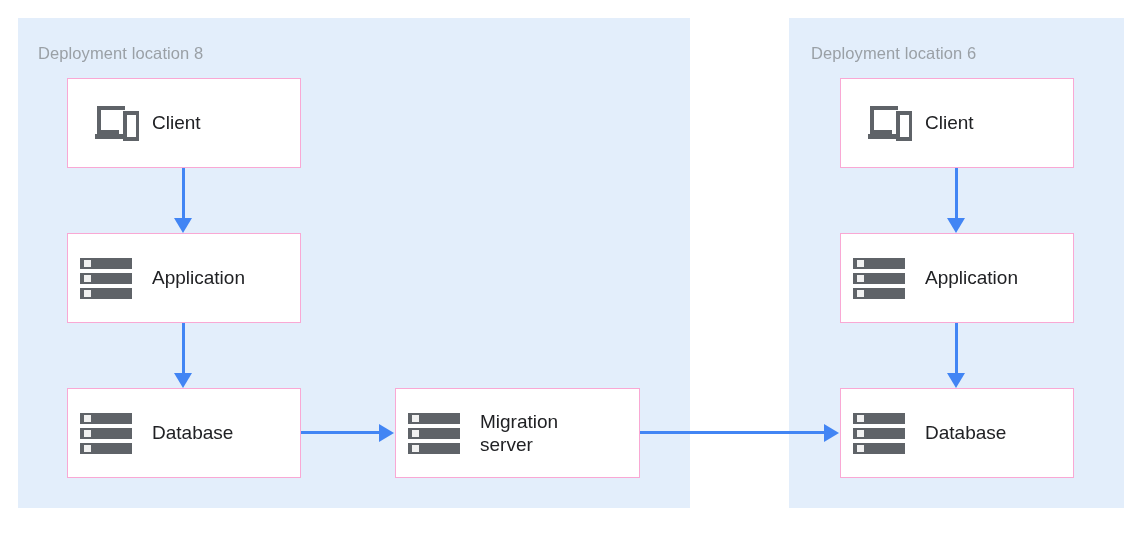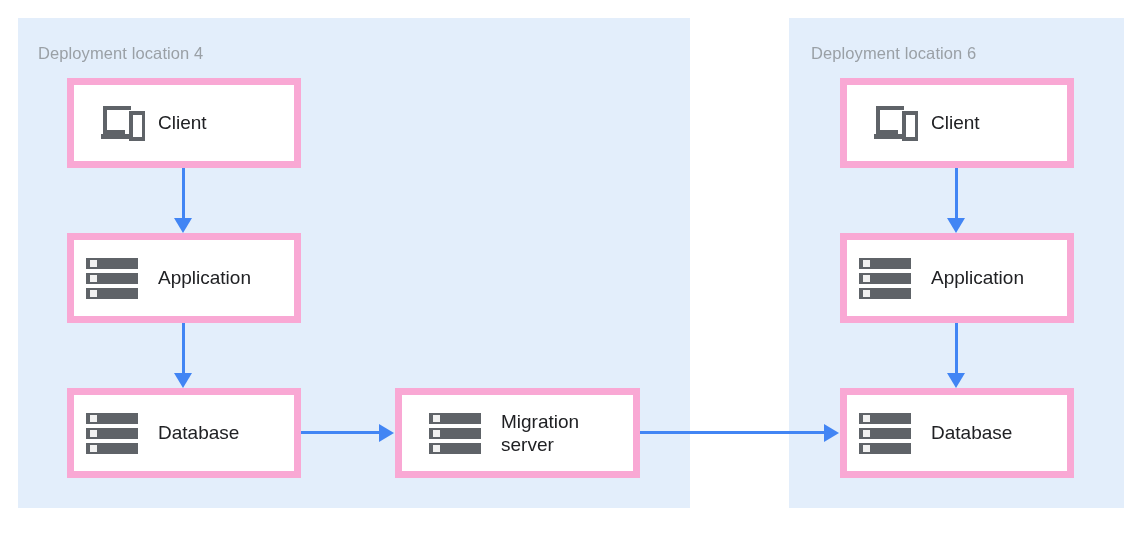--- a/index.html
+++ b/index.html
@@ -24,21 +24,21 @@
   .zone-label {
     position: absolute;
     font-size: 16.5px;
     color: #9aa0a6;
     white-space: nowrap;
     letter-spacing: 0.1px;
   }
   .node {
     position: absolute;
     background: #ffffff;
-    border: 7px solid #f9a8d4;
+    border: 1px solid #f9a8d4;
     box-sizing: border-box;
     display: flex;
     align-items: center;
     box-shadow: 0 0 0 0 rgba(0,0,0,0);
   }
   .node-icon {
     flex: 0 0 auto;
     display: flex;
     align-items: center;
     justify-content: center;
@@ -95,21 +95,21 @@
   }
 </style>
 </head>
 <body>
 
 <div id="canvas">
 
   <div class="zone" style="left:18px; top:18px; width:672px; height:490px;"></div>
   <div class="zone" style="left:789px; top:18px; width:335px; height:490px;"></div>
 
-  <div class="zone-label" style="left:38px; top:44px;">Deployment location 4</div>
+  <div class="zone-label" style="left:38px; top:44px;">Deployment location 8</div>
   <div class="zone-label" style="left:811px; top:44px;">Deployment location 6</div>
 
   <div class="conn-v" style="left:182px; top:168px; height:52px;"></div>
   <div class="arrow-down" style="left:174px; top:218px;"></div>
 
   <div class="conn-v" style="left:182px; top:323px; height:52px;"></div>
   <div class="arrow-down" style="left:174px; top:373px;"></div>
 
   <div class="conn-h" style="left:301px; top:431px; width:80px;"></div>
   <div class="arrow-right" style="left:379px; top:424px;"></div>
@@ -157,21 +157,21 @@
       <div class="srv-bar">
           <div class="srv-dot"></div>
         </div>
       <div class="srv-bar">
           <div class="srv-dot"></div>
         </div>
     </div>
     <div class="node-label">Database</div>
   </div>
 
-  <div class="node" style="left:395px; top:388px; width:245px; height:90px;padding-left:15px;">
+  <div class="node" style="left:395px; top:388px; width:245px; height:90px;">
     <div class="node-icon" style="width:72px; margin-left:12px; flex-direction:column; align-items:flex-start;">
       <div class="srv-bar">
           <div class="srv-dot"></div>
         </div>
       <div class="srv-bar">
           <div class="srv-dot"></div>
         </div>
       <div class="srv-bar">
           <div class="srv-dot"></div>
         </div>

